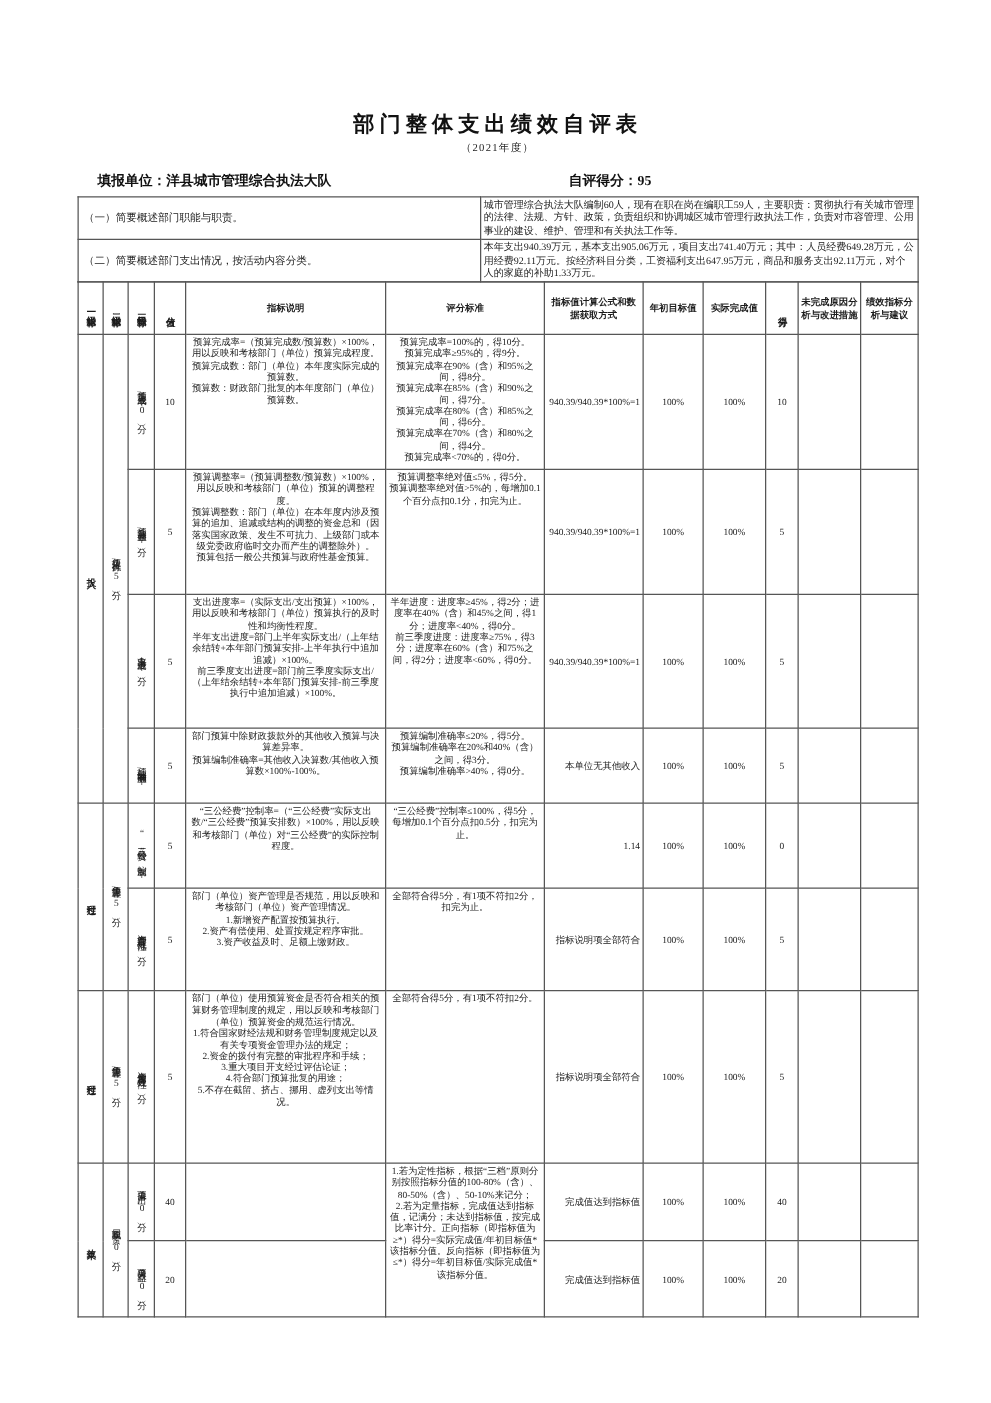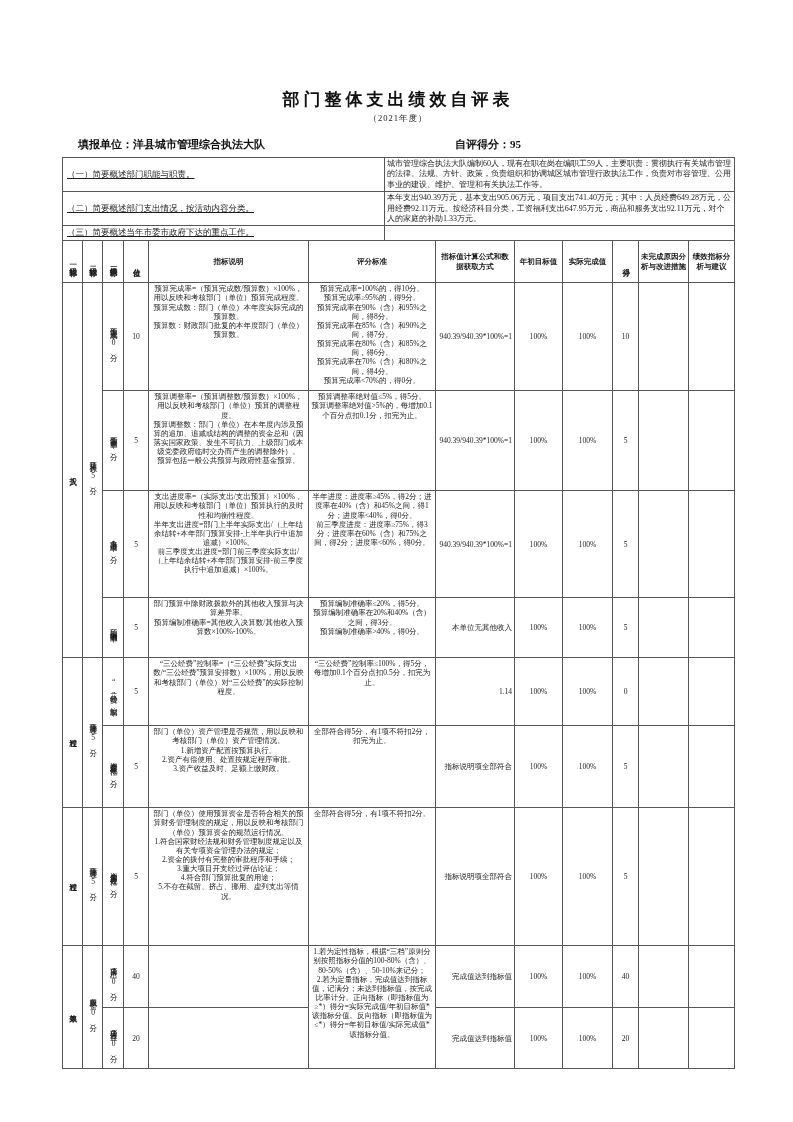--- a/index.html
+++ b/index.html
@@ -27,21 +27,21 @@
   .meta-line .score{position:absolute;left:393px;top:0;}
   table{border-collapse:collapse;table-layout:fixed;width:672px;}
   td,th{
     border:1px solid #565656;
     padding:1px 2px;
     font-size:7.5px;
     color:#1c1c1c;
     overflow:hidden;
   }
   th{font-weight:700;text-align:center;vertical-align:middle;line-height:1.25;}
-  .ov-label{font-size:8.5px;vertical-align:middle;text-align:left;padding-left:4px;text-decoration:underline;}
+  .ov-label{font-size:8.5px;vertical-align:middle;text-align:left;padding-left:4px;}
   .ov-content{font-size:8px;line-height:1.3;text-align:left;vertical-align:top;white-space:pre-wrap;}
   .txt{white-space:pre-wrap;text-align:center;vertical-align:top;line-height:1.22;}
   .num{text-align:center;vertical-align:middle;}
   .frm{text-align:right;vertical-align:middle;word-break:break-all;white-space:pre-wrap;line-height:1.25;}
   .vcell{text-align:center;vertical-align:middle;padding:1px 0;}
   .vert{
     writing-mode:vertical-rl;text-orientation:upright;
     display:inline-block;max-height:100%;
     line-height:1.1;letter-spacing:1px;font-size:7.5px;
   }
@@ -72,24 +72,20 @@
           <col style="width:350px">
         </colgroup>
       <tbody>
           <tr style="height:27px">
         <td class="ov-label">（一）简要概述部门职能与职责。</td>
         <td class="ov-content">城市管理综合执法大队编制60人，现有在职在岗在编职工59人，主要职责：贯彻执行有关城市管理的法律、法规、方针、政策，负责组织和协调城区城市管理行政执法工作，负责对市容管理、公用事业的建设、维护、管理和有关执法工作等。</td>
       </tr>
       <tr style="height:29px">
         <td class="ov-label">（二）简要概述部门支出情况，按活动内容分类。</td>
         <td class="ov-content">本年支出940.39万元，基本支出905.06万元，项目支出741.40万元；其中：人员经费649.28万元，公用经费92.11万元。按经济科目分类，工资福利支出647.95万元，商品和服务支出92.11万元，对个人的家庭的补助1.33万元。</td>
-      </tr>
-      <tr style="height:12px">
-        <td class="ov-label">（三）简要概述当年市委市政府下达的重点工作。</td>
-        <td class="ov-content"></td>
       </tr>
     </tbody>
       </table>
 
     <table class="ind-table">
       <colgroup>
         <col style="width:20px">
           <col style="width:20px">
           <col style="width:21px">
           <col style="width:25px">

